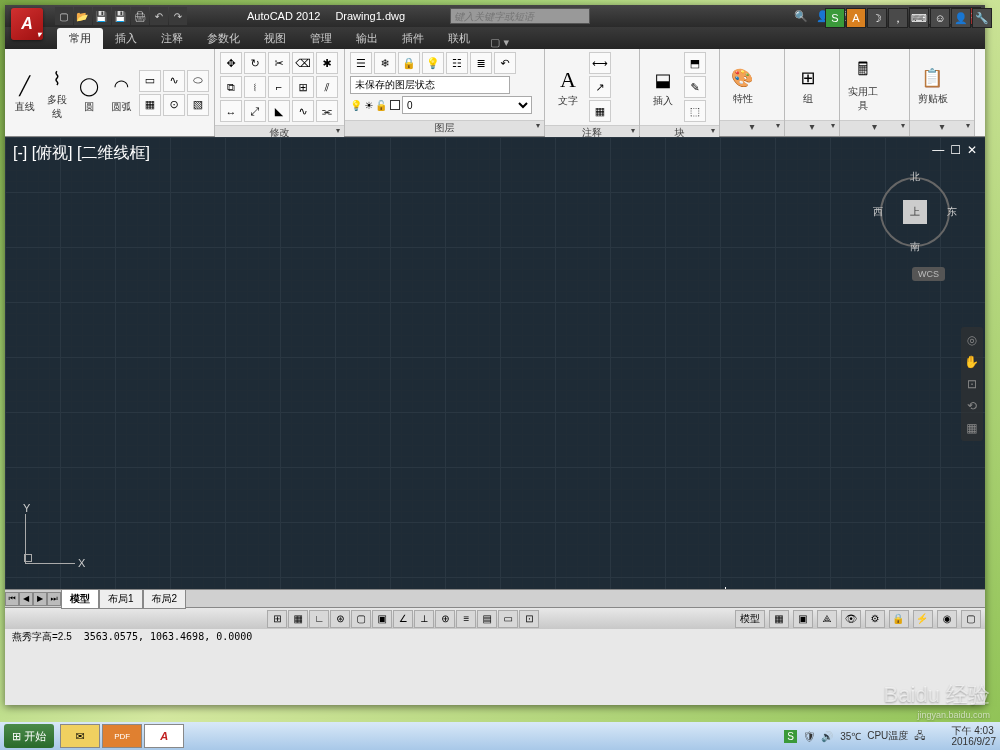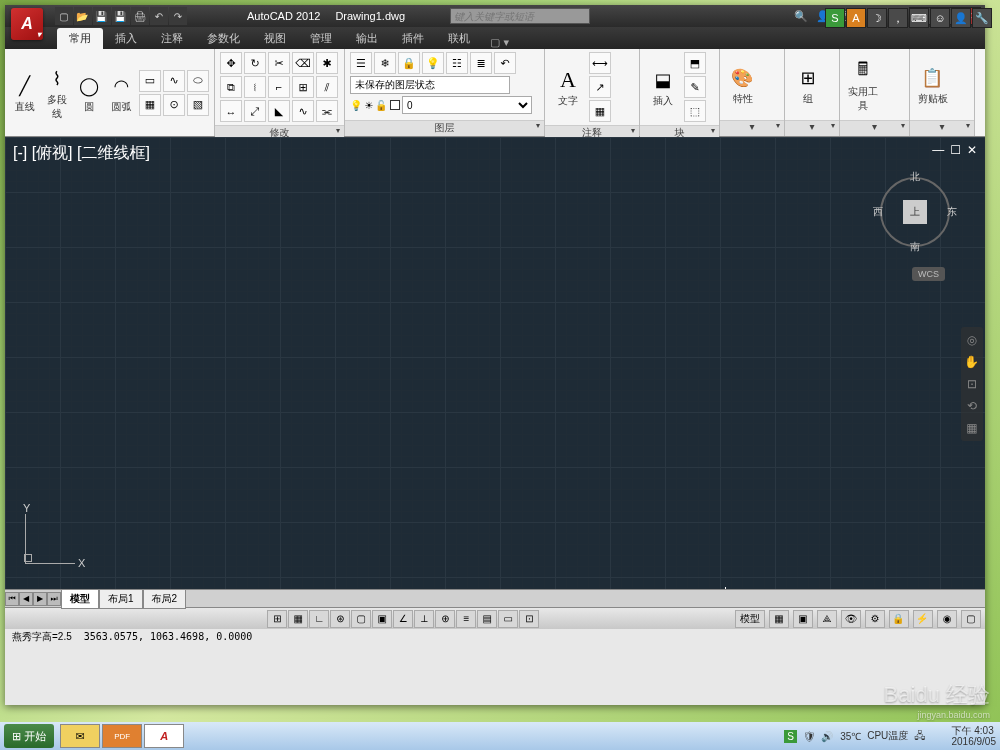--- a/index.html
+++ b/index.html
@@ -406,16 +406,16 @@
   </div>
   <div class="tray">
     <span style="background:#3a9a3a;color:#fff;padding:1px 3px">S</span>
     <span>🛡</span>
     <span>🔊</span>
     <span>35℃</span>
     <span>CPU温度</span>
     <span>🖧</span>
     <div class="clock">
       <div>下午 4:03</div>
-      <div>2016/9/05</div>
+      <div>2016/9/27</div>
     </div>
   </div>
 </div>
 
 </body></html>

